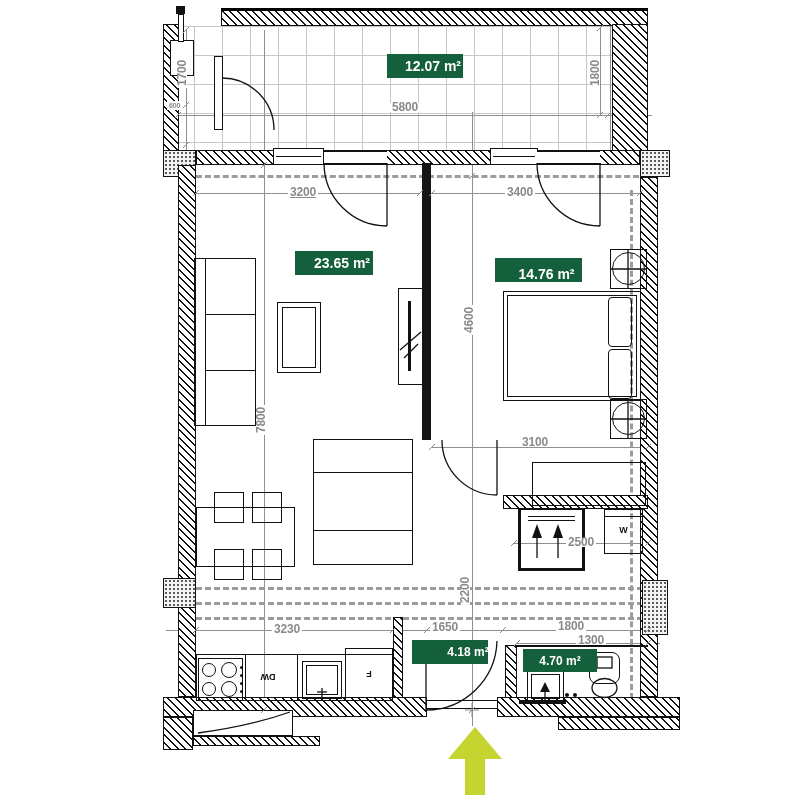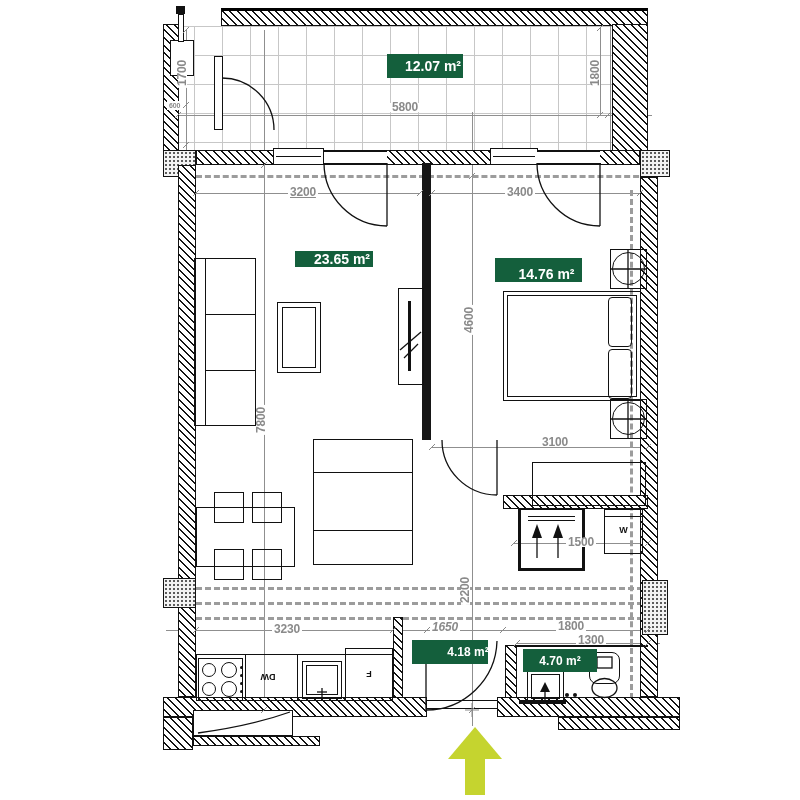--- a/index.html
+++ b/index.html
@@ -223,31 +223,31 @@
 
   <span class="abs dim" style="left:390px;top:103px;">5800</span>
   <span class="abs dim dimv" style="left:591px;top:58px;">1800</span>
   <span class="abs dim dimv" style="left:178px;top:58px;">1700</span>
   <span class="abs dim dim6" style="left:167px;top:101px;">600</span>
   <span class="abs dim" style="left:288px;top:188px;text-decoration:underline;">3200</span>
   <span class="abs dim" style="left:505px;top:188px;">3400</span>
   <span class="abs dim dimv" style="left:257px;top:405px;">7800</span>
   <span class="abs dim dimv" style="left:465px;top:305px;">4600</span>
   <span class="abs dim dimv" style="left:461px;top:575px;">2200</span>
-  <span class="abs dim" style="left:520px;top:438px;margin-left:20px;">3100</span>
-  <span class="abs dim" style="left:566px;top:538px;">1500</span>
+  <span class="abs dim" style="left:520px;top:438px;">3100</span>
+  <span class="abs dim" style="left:566px;top:538px;">2500</span>
   <span class="abs dim" style="left:272px;top:625px;">3230</span>
-  <span class="abs dim" style="left:430px;top:623px;font-style:italic;">1650</span>
+  <span class="abs dim" style="left:430px;top:623px;">1650</span>
   <span class="abs dim" style="left:556px;top:622px;">1800</span>
   <span class="abs dim" style="left:576px;top:636px;">1300</span>
 
   <div class="abs badge badge-lg" style="left:387px;top:54px;width:76px;height:24px;">
       <span>12.07 m²</span>
     </div>
-  <div class="abs badge badge-lg" style="left:295px;top:251px;width:78px;height:16px;">
+  <div class="abs badge badge-lg" style="left:295px;top:251px;width:78px;height:24px;">
       <span>23.65 m²</span>
     </div>
   <div class="abs badge badge-lg" style="left:495px;top:258px;width:87px;height:24px;align-items:flex-end;">
       <span>14.76 m²</span>
     </div>
   <div class="abs badge badge-sm" style="left:412px;top:640px;width:76px;height:24px;padding-left:36px;">
       <span>4.18 m²</span>
     </div>
   <div class="abs badge badge-sm" style="left:523px;top:649px;width:74px;height:23px;">
       <span>4.70 m²</span>

